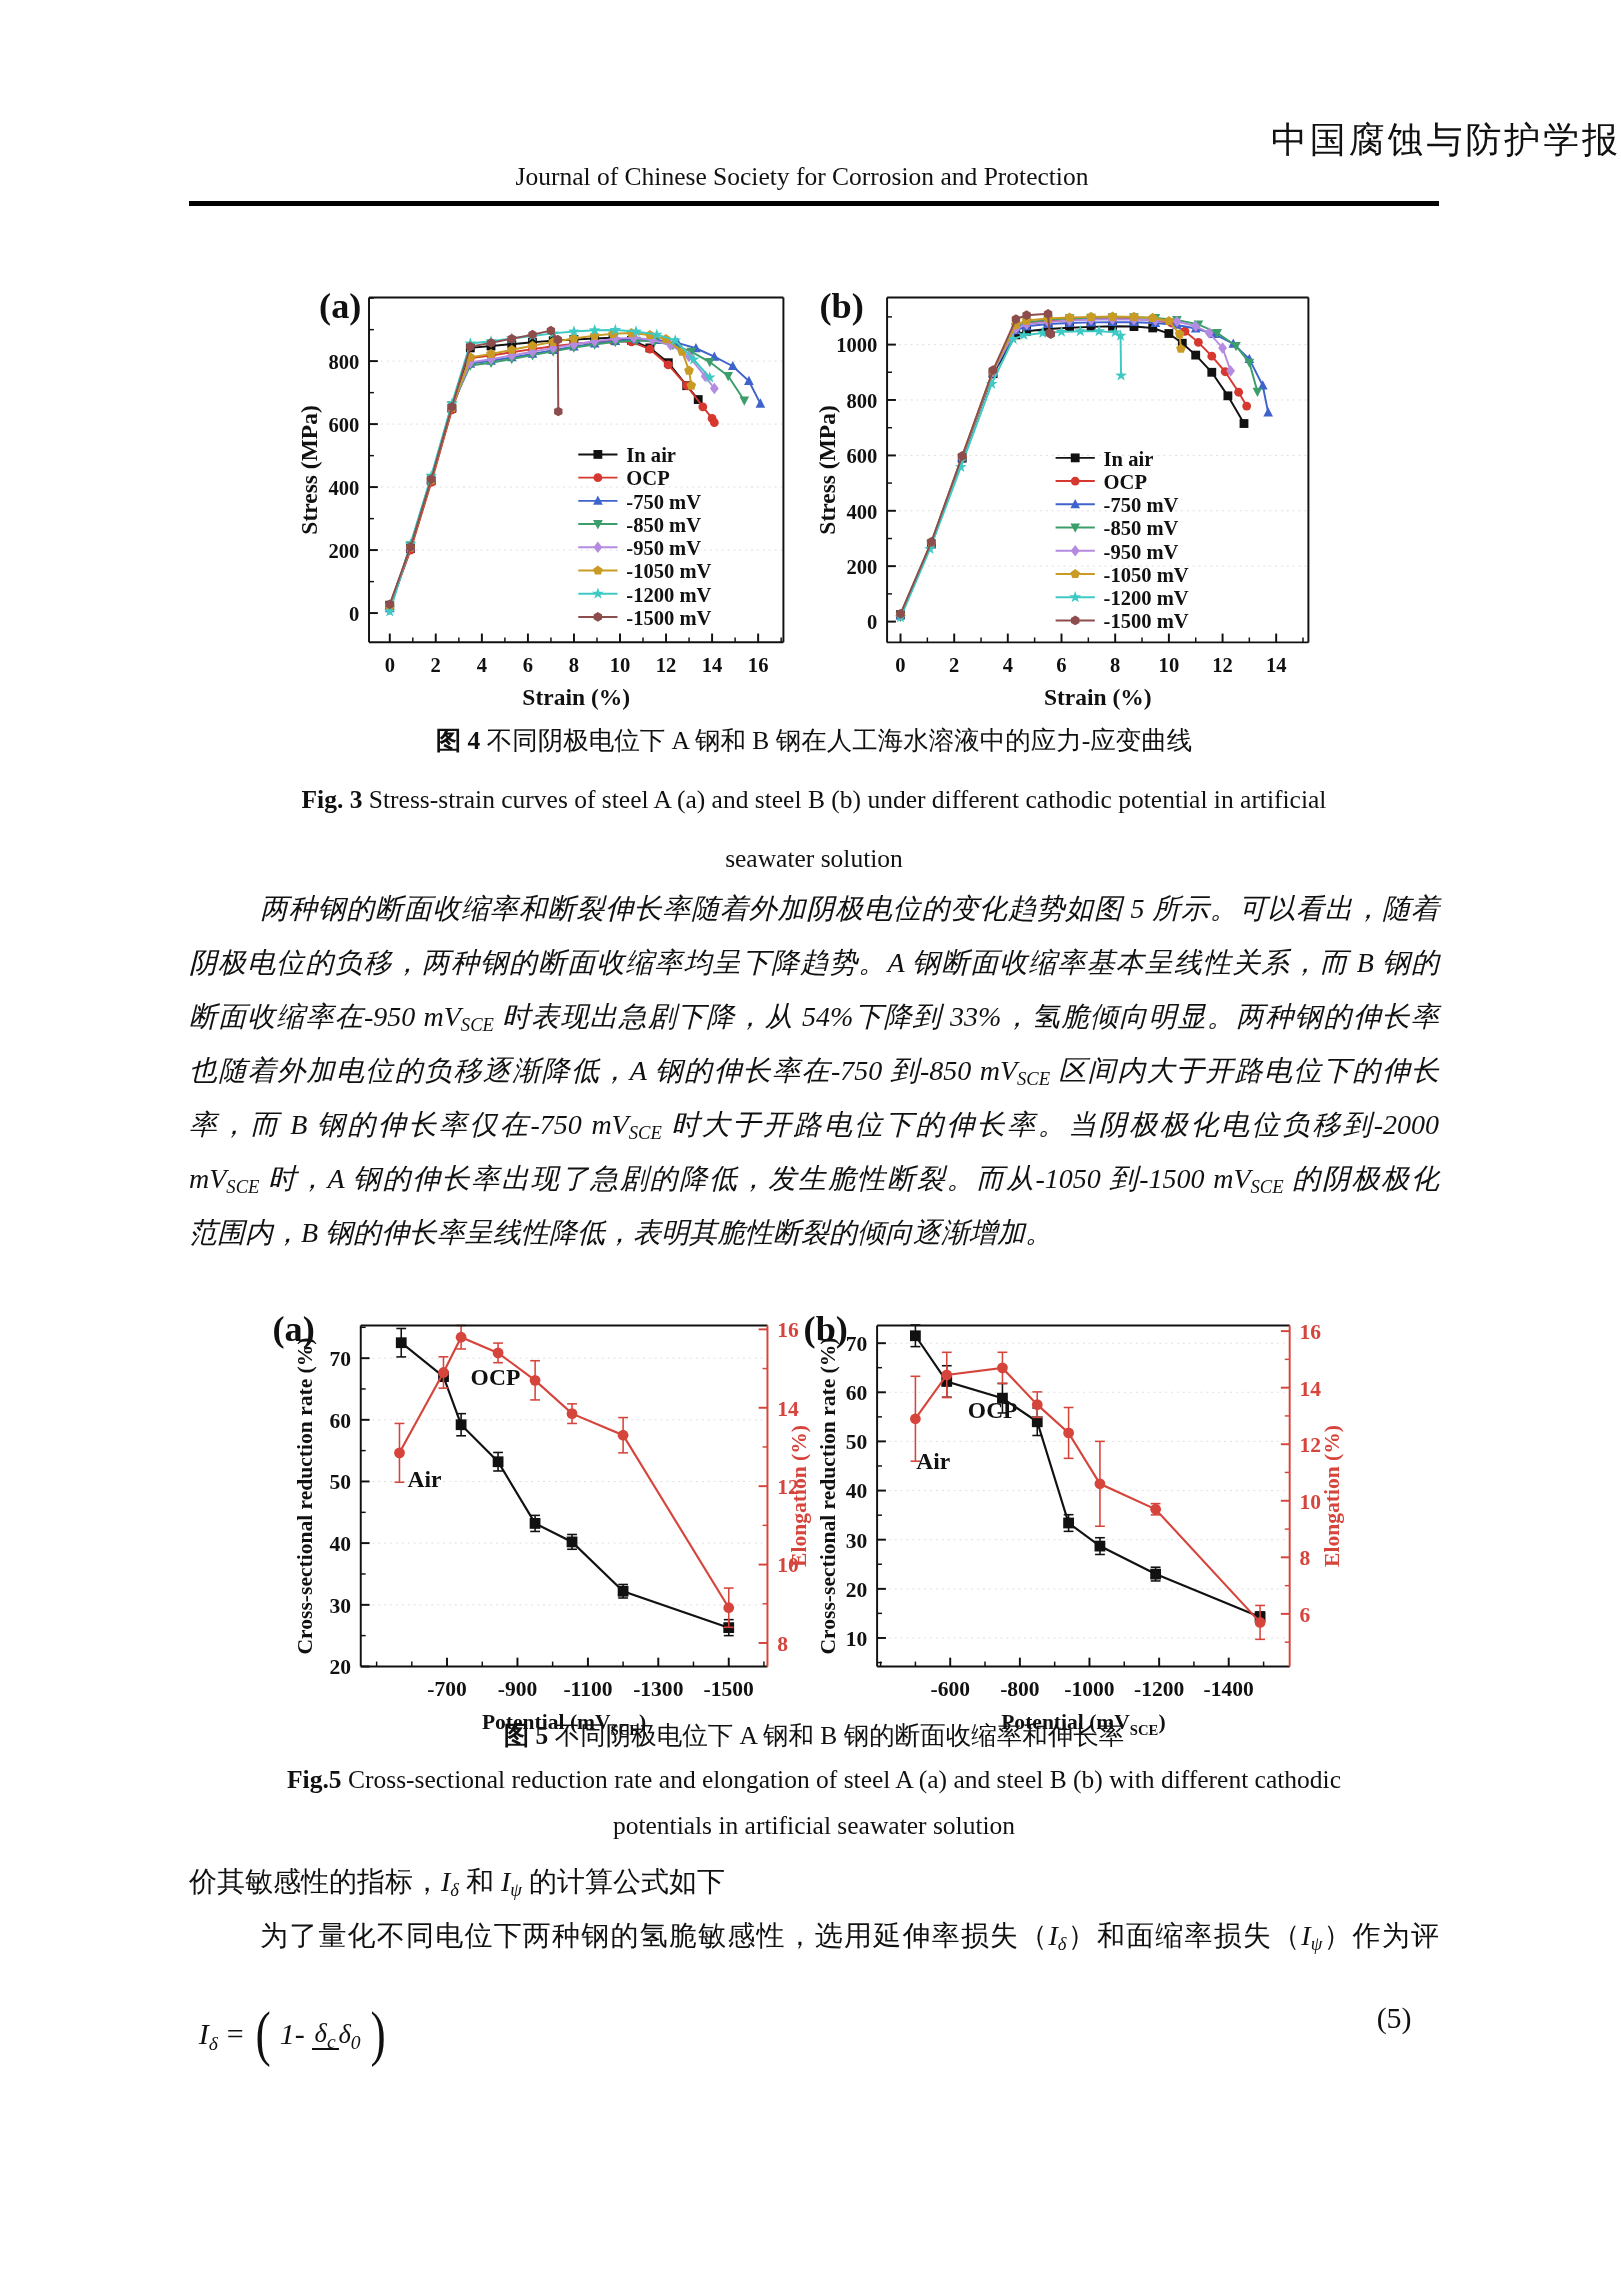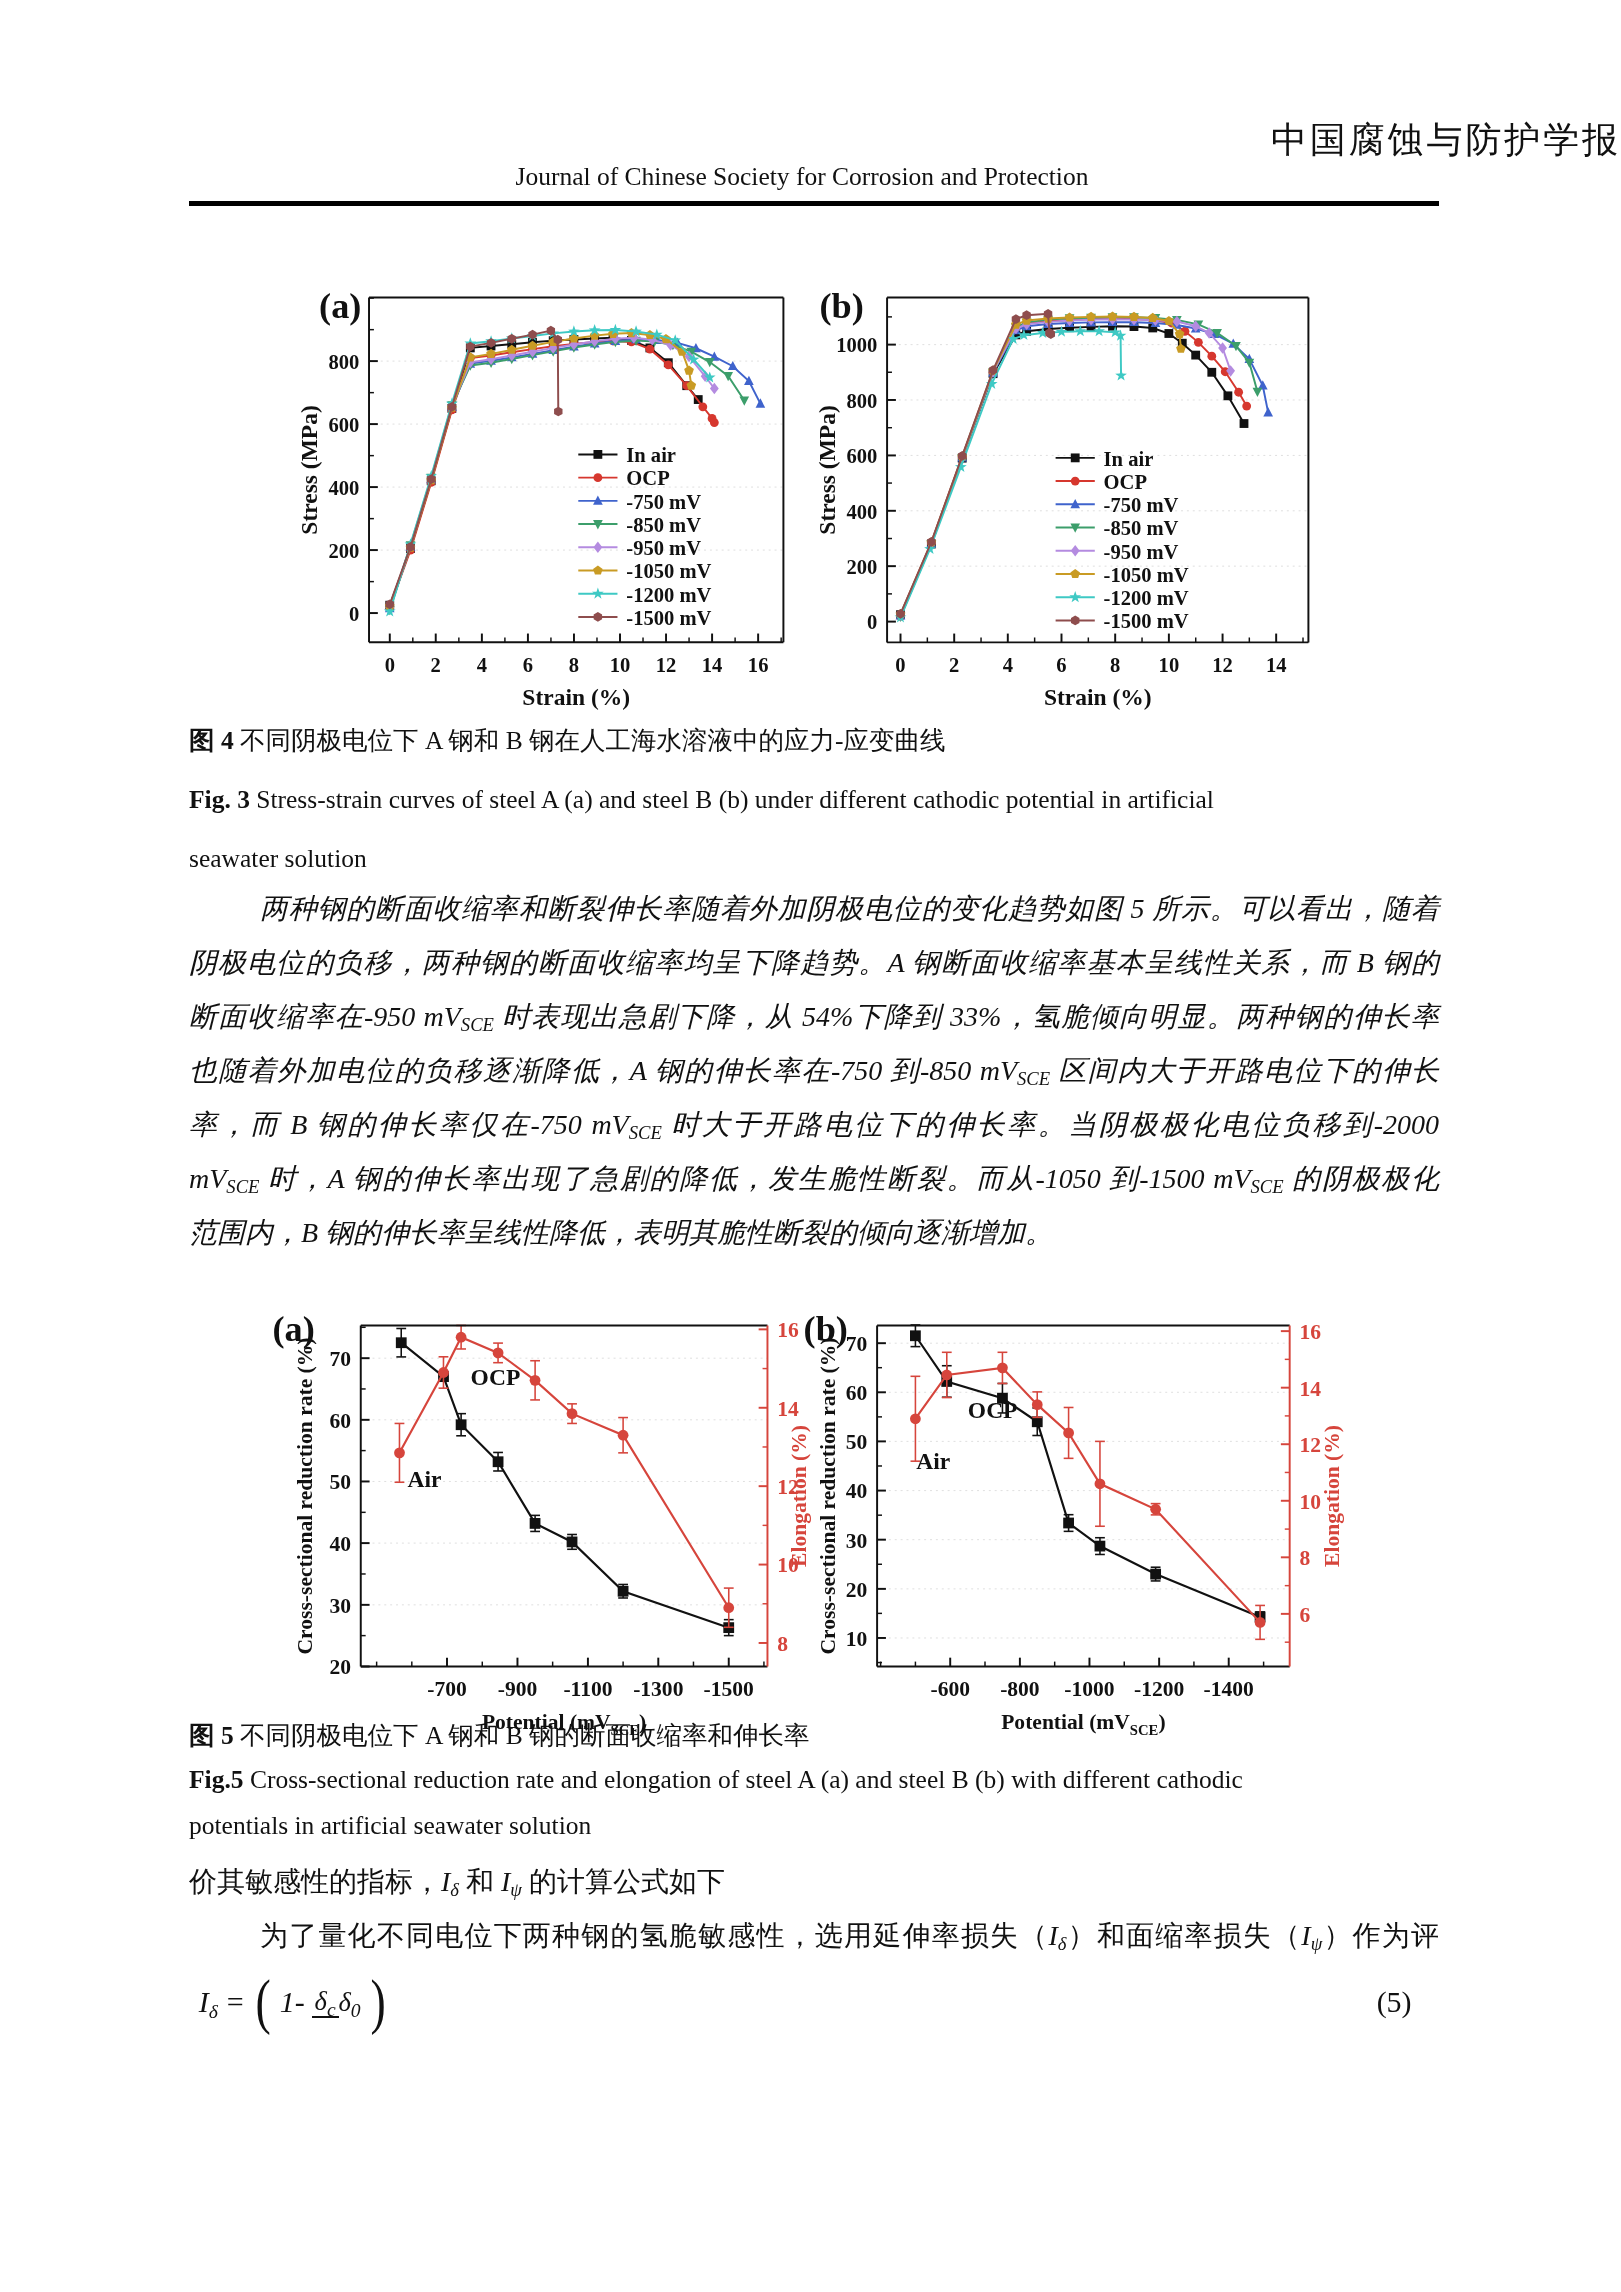--- a/index.html
+++ b/index.html
@@ -1,33 +1,33 @@
 <!DOCTYPE html>
 <html><head>
 <meta charset="utf-8">
 <style>
   html,body{margin:0;padding:0;background:#ffffff;}
   body{width:1621px;height:2293px;position:relative;font-family:"Liberation Serif","DejaVu Serif",serif;color:#111;}
   .abs{position:absolute;}
-  .centercol{left:189px;width:1250px;}
+  .centercol{left:189px;width:1250px;text-align:center;}
   .title-zh{top:116px;left:0;width:1621px;text-align:right;font-size:36px;letter-spacing:2.9px;}
   .title-en{top:162px;left:0;width:1604px;text-align:center;font-size:25.5px;}
   .head-rule{top:201px;left:189px;width:1250px;height:4.9px;background:#000;}
   .caption{font-size:25.5px;line-height:29px;}
   .caption b{font-weight:bold;}
   .para{left:189px;width:1250px;font-size:28px;}
   .para-line{height:54px;line-height:54px;text-align:justify;text-align-last:justify;white-space:normal;}
   .para-line.nojust{text-align:left;text-align-last:left;}
   .para-line.indent{text-indent:71px;}
   .para-line sub{font-size:18.6px;vertical-align:-4.9px;line-height:0;}
   .rich-i{font-style:italic;}
   .chart{position:absolute;}
   .chart svg text{font-family:"Liberation Serif","DejaVu Serif",serif;font-weight:bold;fill:#111;}
   .equation{top:1975px;left:189px;width:1250px;display:flex;justify-content:space-between;align-items:center;font-size:30px;}
-  .eq-main{display:inline-flex;align-items:center;gap:6.9px;margin-left:9.8px;font-style:italic;}
+  .eq-main{display:inline-flex;align-items:center;gap:6.9px;margin-left:9.8px;font-style:italic;margin-top:32px;}
   .eq-main sub{font-size:19.6px;vertical-align:-5.9px;line-height:0;}
   .eq-rel{font-style:normal;padding:0 2px;}
   .eq-paren{font-size:61px;font-weight:400;font-style:normal;line-height:0.9;transform:scaleX(0.75);}
   .eq-frac{display:inline-flex;flex-direction:row;align-items:center;font-size:26.5px;line-height:1.12;}
   .eq-num{border-bottom:2px solid #111;padding:0 2.9px;}
   .eq-tag{font-style:normal;padding-right:27.4px;}
 </style>
 </head>
 <body>
 

